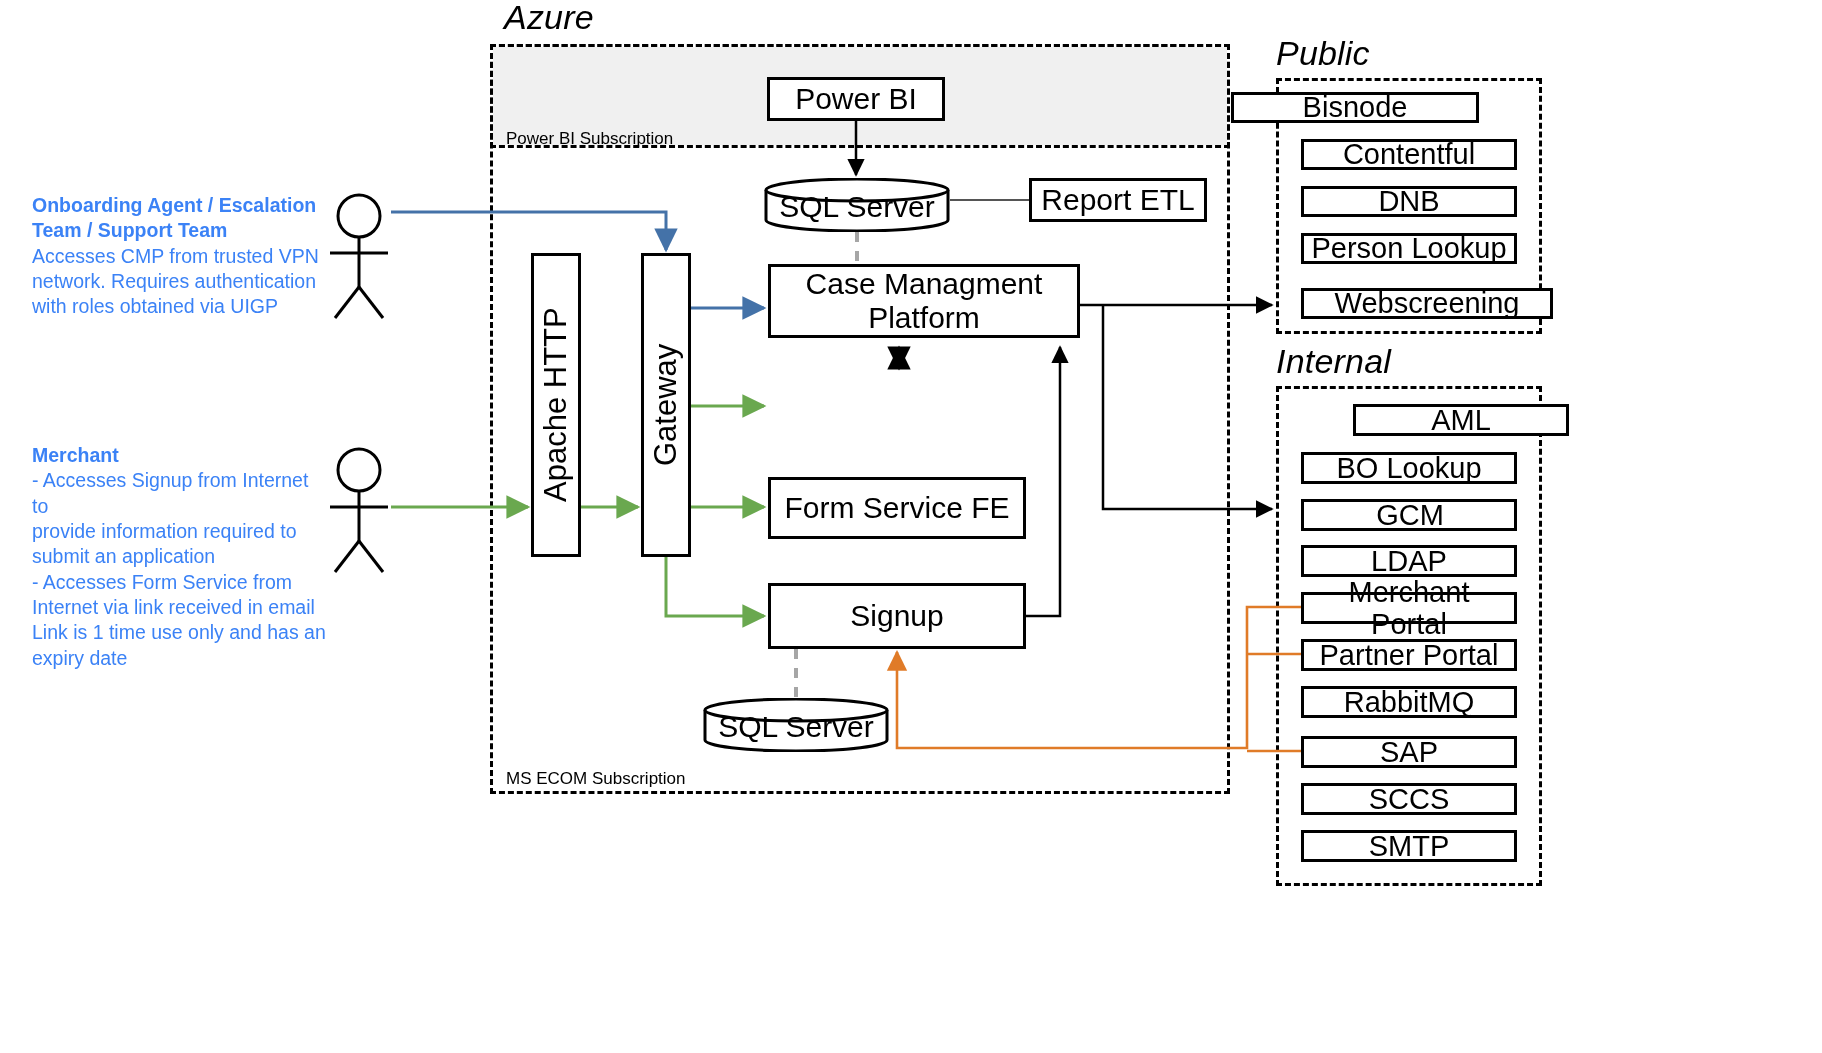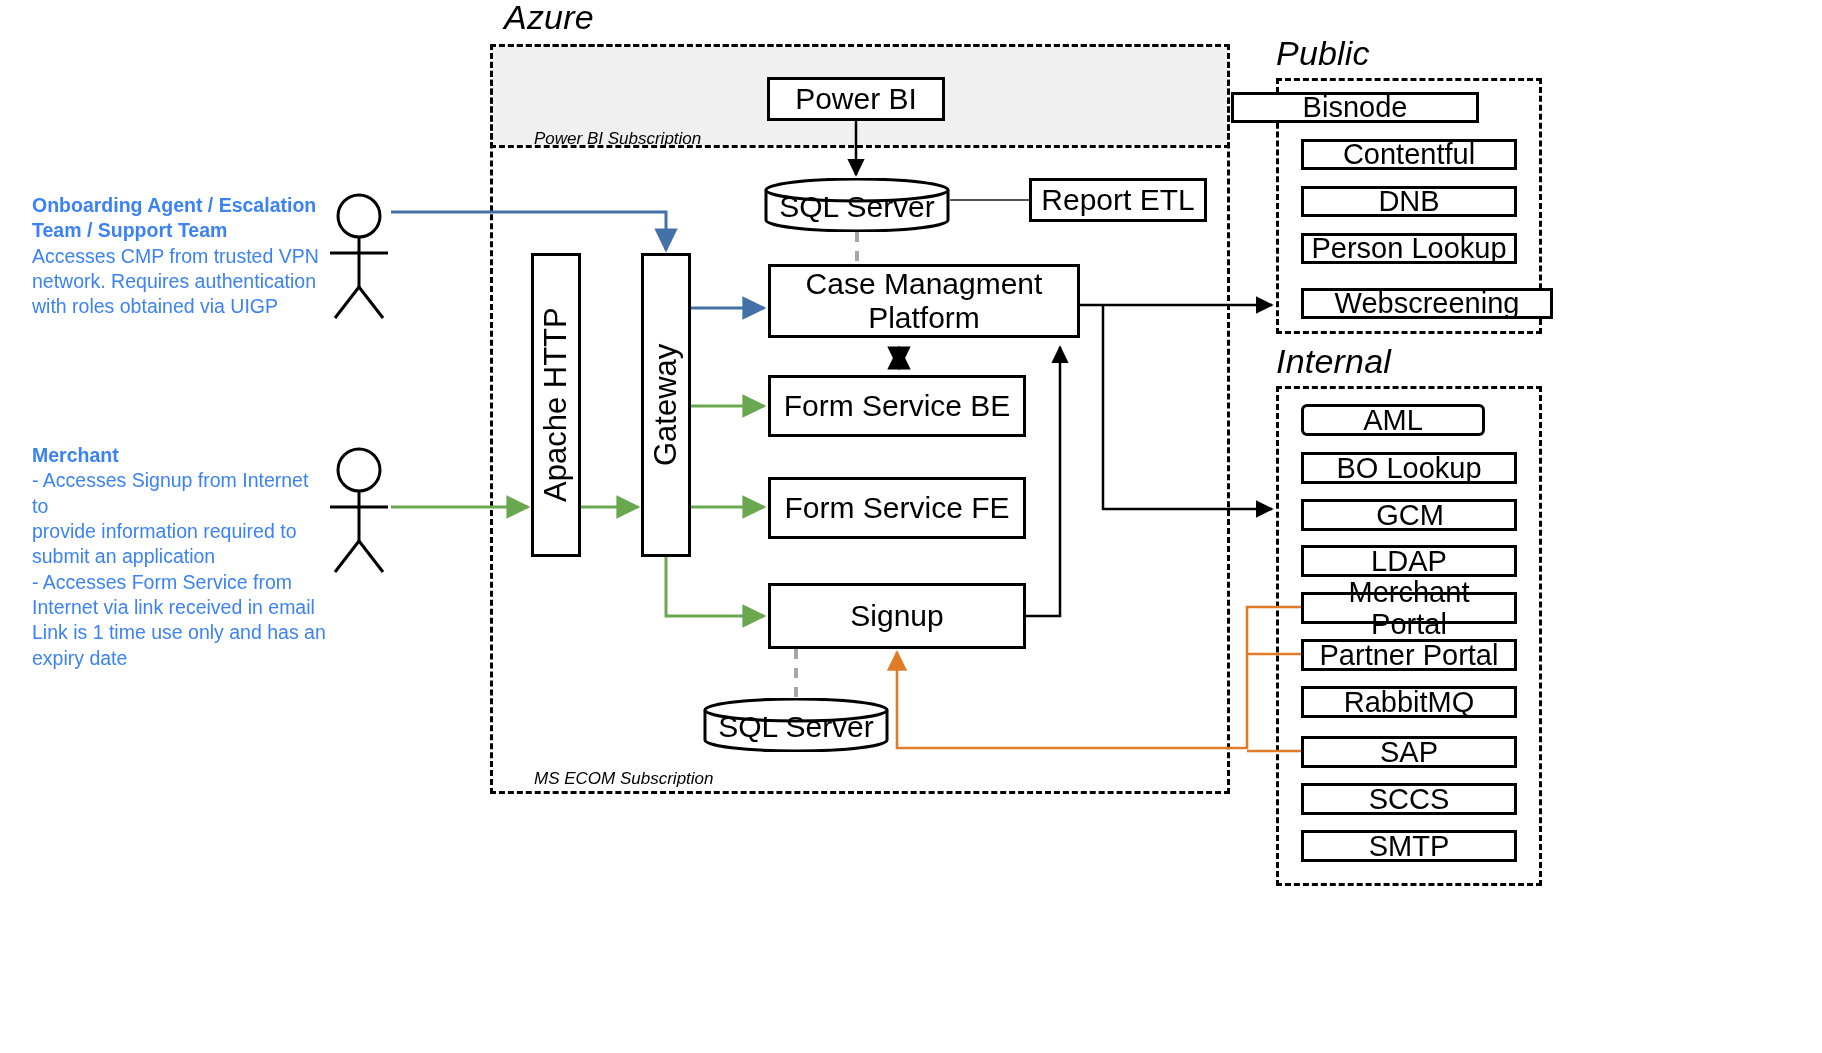--- a/index.html
+++ b/index.html
@@ -3,21 +3,21 @@
 <meta charset="utf-8">
 <style>
   html,body{margin:0;padding:0;background:#ffffff;}
   body{font-family:"Liberation Sans", sans-serif;color:#000;}
   #stage{position:relative;width:1822px;height:1053px;overflow:hidden;background:#fff;}
 
   
   .zone{position:absolute;border:3px dashed #000;box-sizing:border-box;}
   .zone-title{position:absolute;font-style:italic;font-size:34px;font-weight:400;
               white-space:nowrap;letter-spacing:.2px;}
-  .zone-sublabel{position:absolute;font-style:italic;font-size:17px;white-space:nowrap;margin-left:28px;}
+  .zone-sublabel{position:absolute;font-size:17px;white-space:nowrap;}
 
   
   .node{position:absolute;box-sizing:border-box;background:#fff;border:3px solid #000;
         display:flex;align-items:center;justify-content:center;text-align:center;
         font-size:30px;line-height:1.12;padding:2px 6px;}
   .node.small{font-size:29px;border-width:3px;}
   .node.vert{writing-mode:vertical-rl;transform:rotate(180deg);font-size:31px;}
 
   
   .cyl{position:absolute;border-radius:25px;}
@@ -78,33 +78,32 @@
 
   <div class="node vert" style="left:531px;top:253px;width:50px;height:304px;">Apache HTTP</div>
 
   <div class="node vert" style="left:641px;top:253px;width:50px;height:304px;">Gateway</div>
 
   <div class="node" style="left:768px;top:264px;width:312px;height:74px;flex-direction:column;">
     <span>Case Managment</span>
     <span>Platform</span>
   </div>
 
-  <div class="node" style="left:768px;top:375px;width:258px;height:62px;">Form Service BE</div>
 
   <div class="node" style="left:768px;top:477px;width:258px;height:62px;">Form Service FE</div>
 
   <div class="node" style="left:768px;top:583px;width:258px;height:66px;">Signup</div>
 
   <div class="node small" style="left:1231px;top:92px;width:248px;height:31px;">Bisnode</div>
   <div class="node small" style="left:1301px;top:139px;width:216px;height:31px;">Contentful</div>
   <div class="node small" style="left:1301px;top:186px;width:216px;height:31px;">DNB</div>
   <div class="node small" style="left:1301px;top:233px;width:216px;height:31px;">Person Lookup</div>
   <div class="node small" style="left:1301px;top:288px;width:252px;height:31px;">Webscreening</div>
 
-  <div class="node small" style="left:1301px;top:404px;width:184px;height:32px;border-radius:6px;">AML</div>
+  <div class="node small" style="left:1353px;top:404px;width:216px;height:32px;">AML</div>
   <div class="node small" style="left:1301px;top:452px;width:216px;height:32px;">BO Lookup</div>
   <div class="node small" style="left:1301px;top:499px;width:216px;height:32px;padding-left:8px;">GCM</div>
   <div class="node small" style="left:1301px;top:545px;width:216px;height:32px;">LDAP</div>
   <div class="node small" style="left:1301px;top:592px;width:216px;height:32px;">Merchant Portal</div>
   <div class="node small" style="left:1301px;top:639px;width:216px;height:32px;">Partner Portal</div>
   <div class="node small" style="left:1301px;top:686px;width:216px;height:32px;">RabbitMQ</div>
   <div class="node small" style="left:1301px;top:736px;width:216px;height:32px;">SAP</div>
   <div class="node small" style="left:1301px;top:783px;width:216px;height:32px;">SCCS</div>
   <div class="node small" style="left:1301px;top:830px;width:216px;height:32px;">SMTP</div>
 

